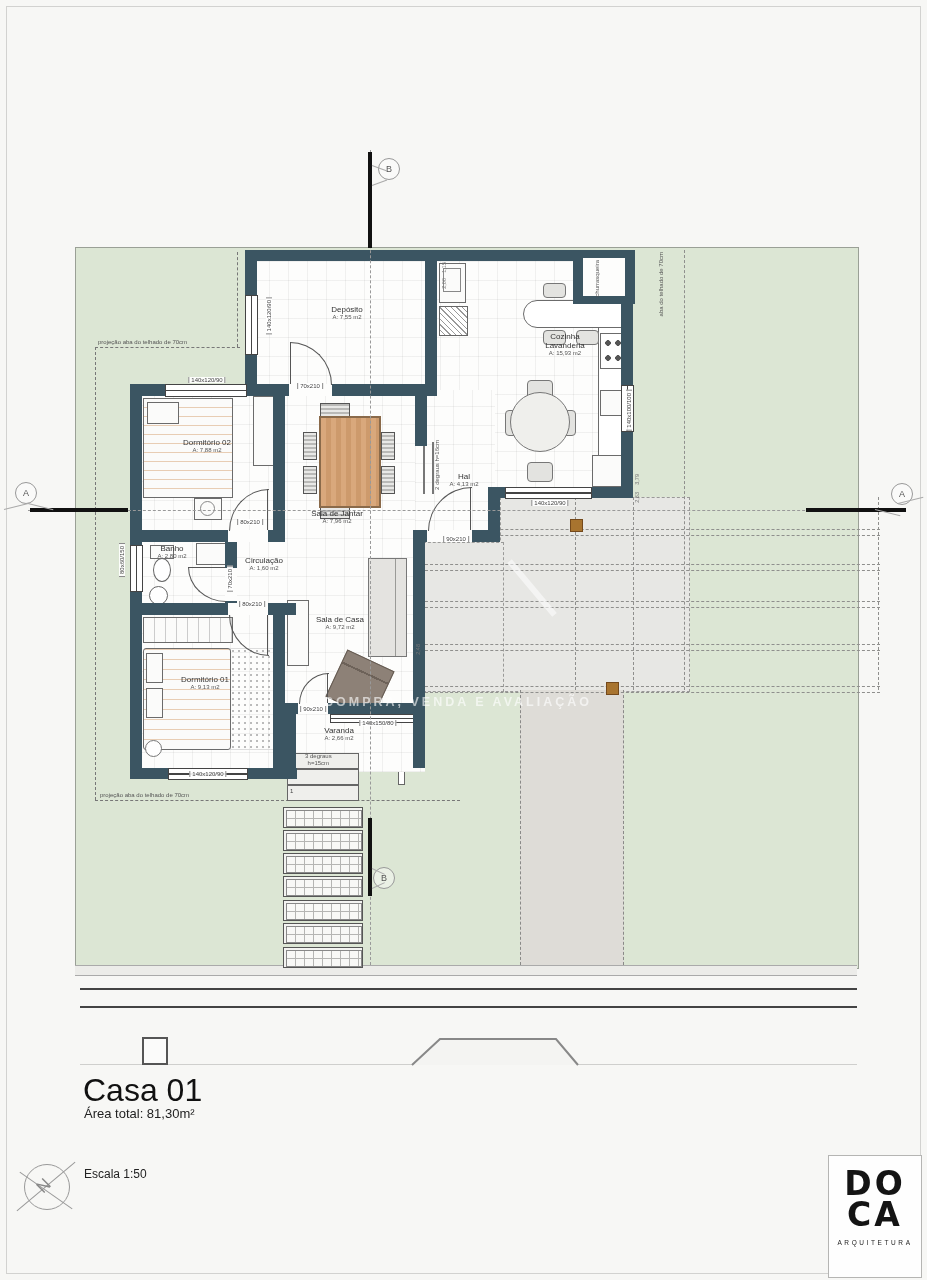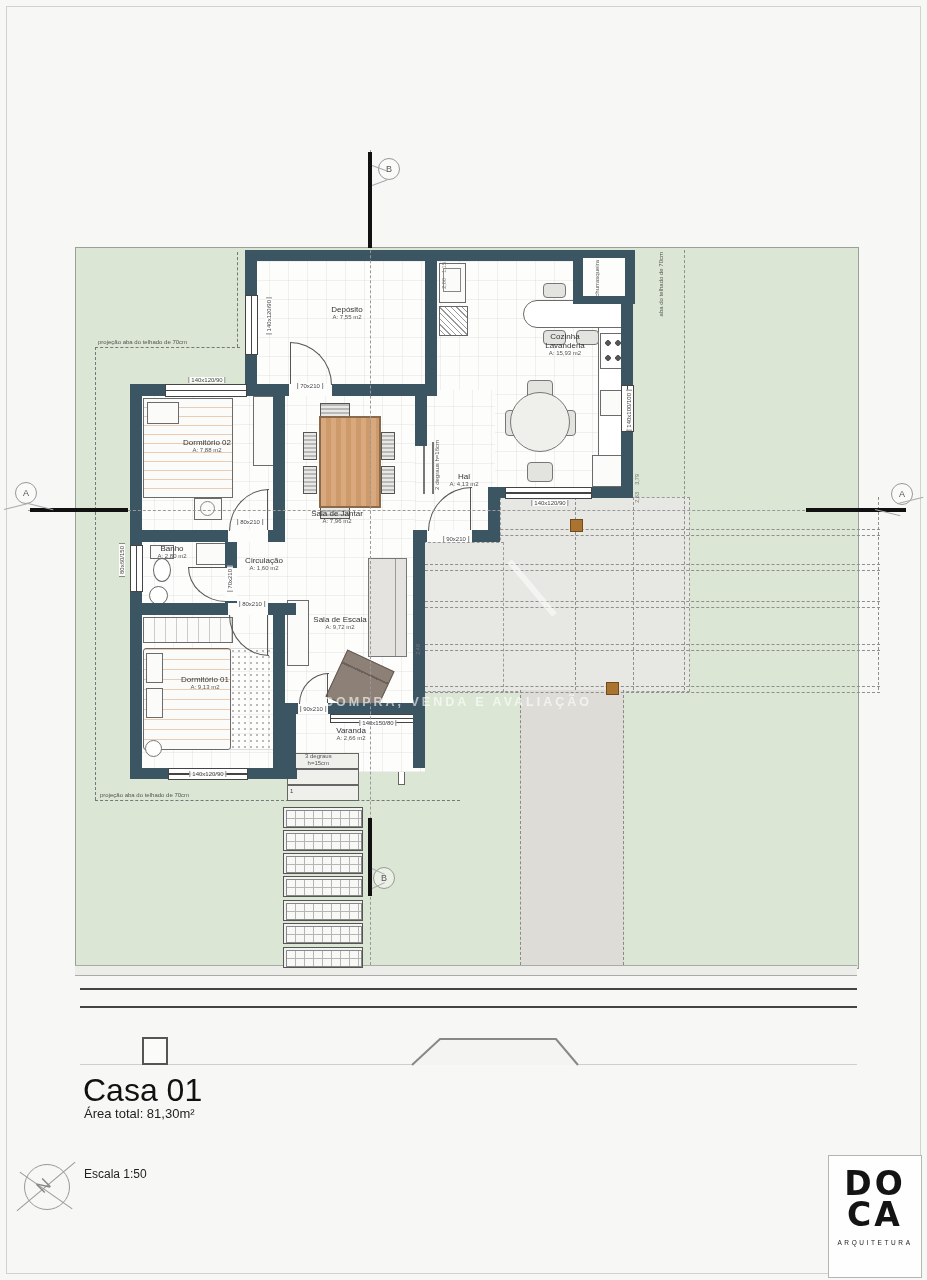--- a/index.html
+++ b/index.html
@@ -298,28 +298,28 @@
   </div>
   <div class="abs room-label" style="left:172px;top:544px;">
     <span class="rn">Banho</span>
     <span class="ra">A: 2,80 m2</span>
   </div>
   <div class="abs room-label" style="left:264px;top:556px;">
     <span class="rn">Circulação</span>
     <span class="ra">A: 1,60 m2</span>
   </div>
   <div class="abs room-label" style="left:340px;top:615px;">
-    <span class="rn">Sala de Escala</span>
+    <span class="rn">Sala de Casa</span>
     <span class="ra">A: 9,72 m2</span>
   </div>
   <div class="abs room-label" style="left:205px;top:675px;">
     <span class="rn">Dormitório 01</span>
     <span class="ra">A: 9,13 m2</span>
   </div>
-  <div class="abs room-label" style="left:327px;top:726px;padding-left:48px;">
+  <div class="abs room-label" style="left:315px;top:726px;padding-left:48px;">
     <span class="rn">Varanda</span>
     <span class="ra">A: 2,66 m2</span>
   </div>
 
   <span class="abs olabel-v" style="left:266px;top:297px;">140x120/90</span>
   <span class="abs olabel" style="left:310px;top:383px;">70x210</span>
   <span class="abs olabel" style="left:207px;top:377px;">140x120/90</span>
   <span class="abs olabel" style="left:250px;top:519px;">80x210</span>
   <span class="abs olabel-v" style="left:227px;top:566px;">70x210</span>
   <span class="abs olabel-v" style="left:119px;top:543px;">80x60/150</span>

